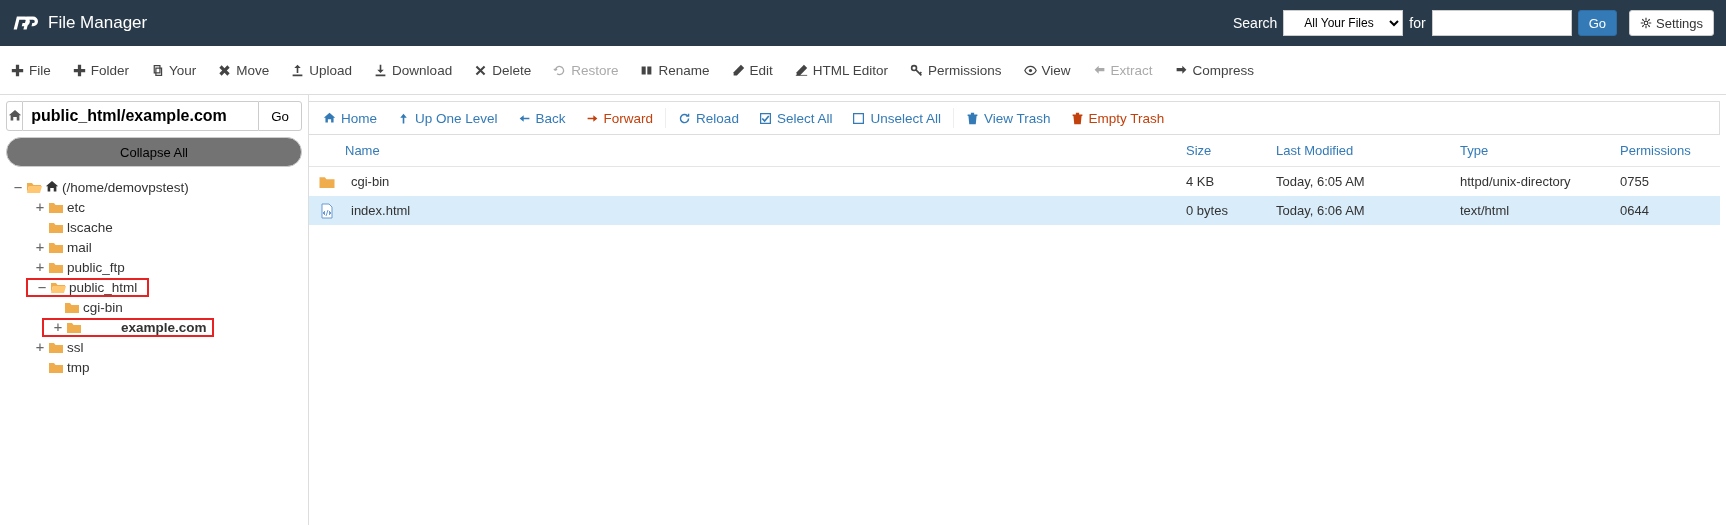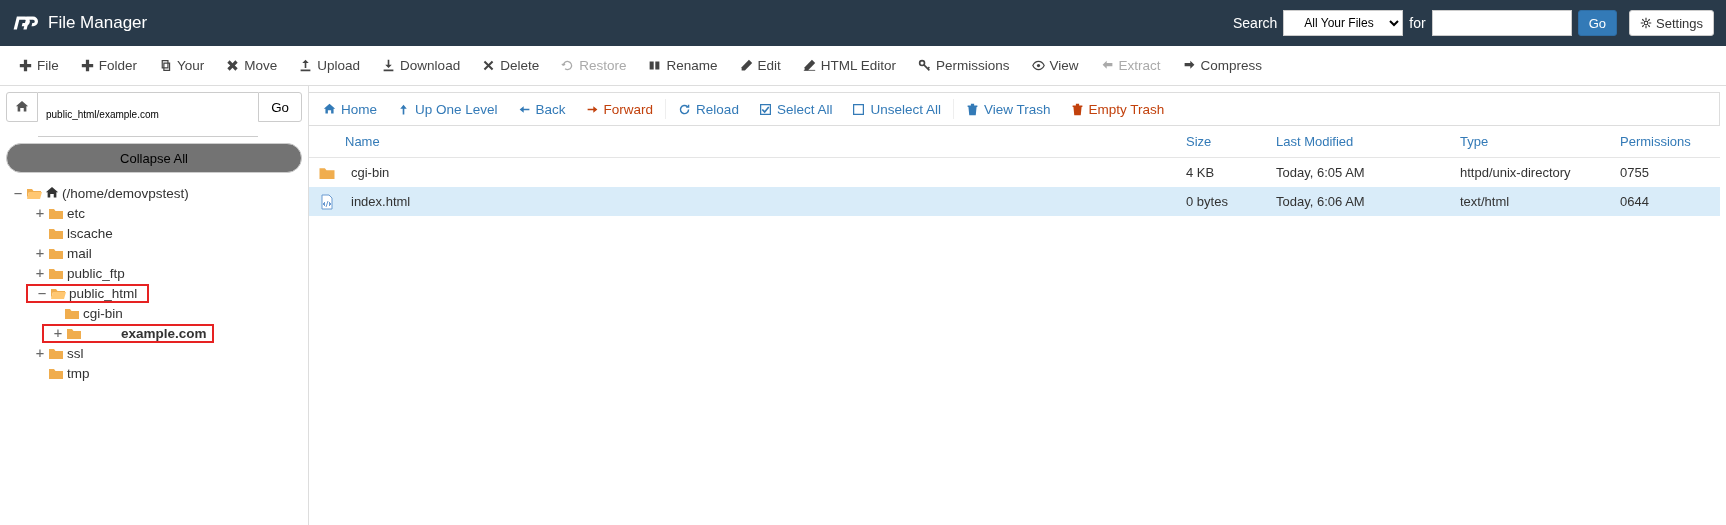--- a/index.html
+++ b/index.html
@@ -9,30 +9,30 @@
   .cp-logo { width: 26px; height: 26px; }
   .topbar-title { font-size: 17px; font-weight: 400; }
   .topbar-spacer { flex: 1; }
   .search-wrap { display: flex; align-items: center; gap: 6px; }
   .search-wrap label { color: #fff; font-size: 14px; }
   .search-select { height: 26px; width: 120px; font-size: 12px; background:#fff; border:1px solid #ccc;padding-left:16px;}
   .search-input { height: 26px; width: 140px; background: #fff; border: 1px solid #ccc; padding: 0 6px; }
   .go-btn { background: #337ab7; color: #fff; border: 1px solid #2e6da4; height: 26px; padding: 0 10px; border-radius: 3px; font-size: 13px; cursor: pointer; }
   .settings-btn { background: #fff; color: #333; border: 1px solid #ccc; height: 26px; padding: 8px 10px; border-radius: 3px; font-size: 13px; cursor: pointer; margin-left: 6px; display:flex; align-items:center; gap:4px;}
 
-  .toolbar { background: #fff; border-bottom: 1px solid #ddd; height: 40px; display: flex; align-items: center; padding: 0 8px; }
+  .toolbar { background: #fff; border-bottom: 1px solid #ddd; height: 49px; display: flex; align-items: center; padding: 0 0; }
   .tool-btn { display: flex; align-items: center; gap: 5px; padding: 0 11px; height: 36px; cursor: pointer; color: #444; font-size: 13.5px; }
   .tool-btn.disabled { color: #aaa; cursor: default; }
   .tool-btn svg { width: 13px; height: 13px; }
 
   .main { display: flex; height: 443px; }
   .left-pane { width: 309px; border-right: 1px solid #ddd; padding: 6px; }
   .path-row { display: flex; gap: 0; margin-bottom: 6px; }
   .path-home-btn { width: 32px; height: 30px; border: 1px solid #ccc; background: #fff; display: flex; align-items: center; justify-content: center; cursor: pointer; border-radius: 3px 0 0 3px;}
-  .path-input { flex: 1; height: 45px; border: 1px solid #ccc; border-left: none; border-right:none; padding: 0 8px; font-size: 10px; }
+  .path-input { flex: 1; height: 30px; border: 1px solid #ccc; border-left: none; border-right:none; padding: 0 8px; font-size: 16px; font-weight: bold; }
   .path-go-btn { height: 30px; padding: 0 12px; border: 1px solid #ccc; background: #fff; cursor: pointer; border-radius: 0 3px 3px 0;}
   .collapse-btn { width: 100%; height: 30px; border: 1px solid #ccc; background: #737373; cursor: pointer; text-align: center; font-size: 13px; border-radius:15px;}
 
   .tree { margin-top: 10px; font-size: 13.5px; }
   .tree-row { display: flex; align-items: center; height: 20px; white-space: nowrap; cursor: pointer; }
   .tree-toggle { width: 12px; text-align: center; color: #666; font-family: monospace; font-size: 14px; line-height: 1; }
   .tree-icon { margin: 0 3px 0 2px; display:flex; align-items:center;}
   .tree-label { color: #333; }
   .highlight-red { border: 2px solid #e62222; padding: 0 2px; margin: -1px -2px; }
   .bold { font-weight: 700; margin-left: 36px; }

